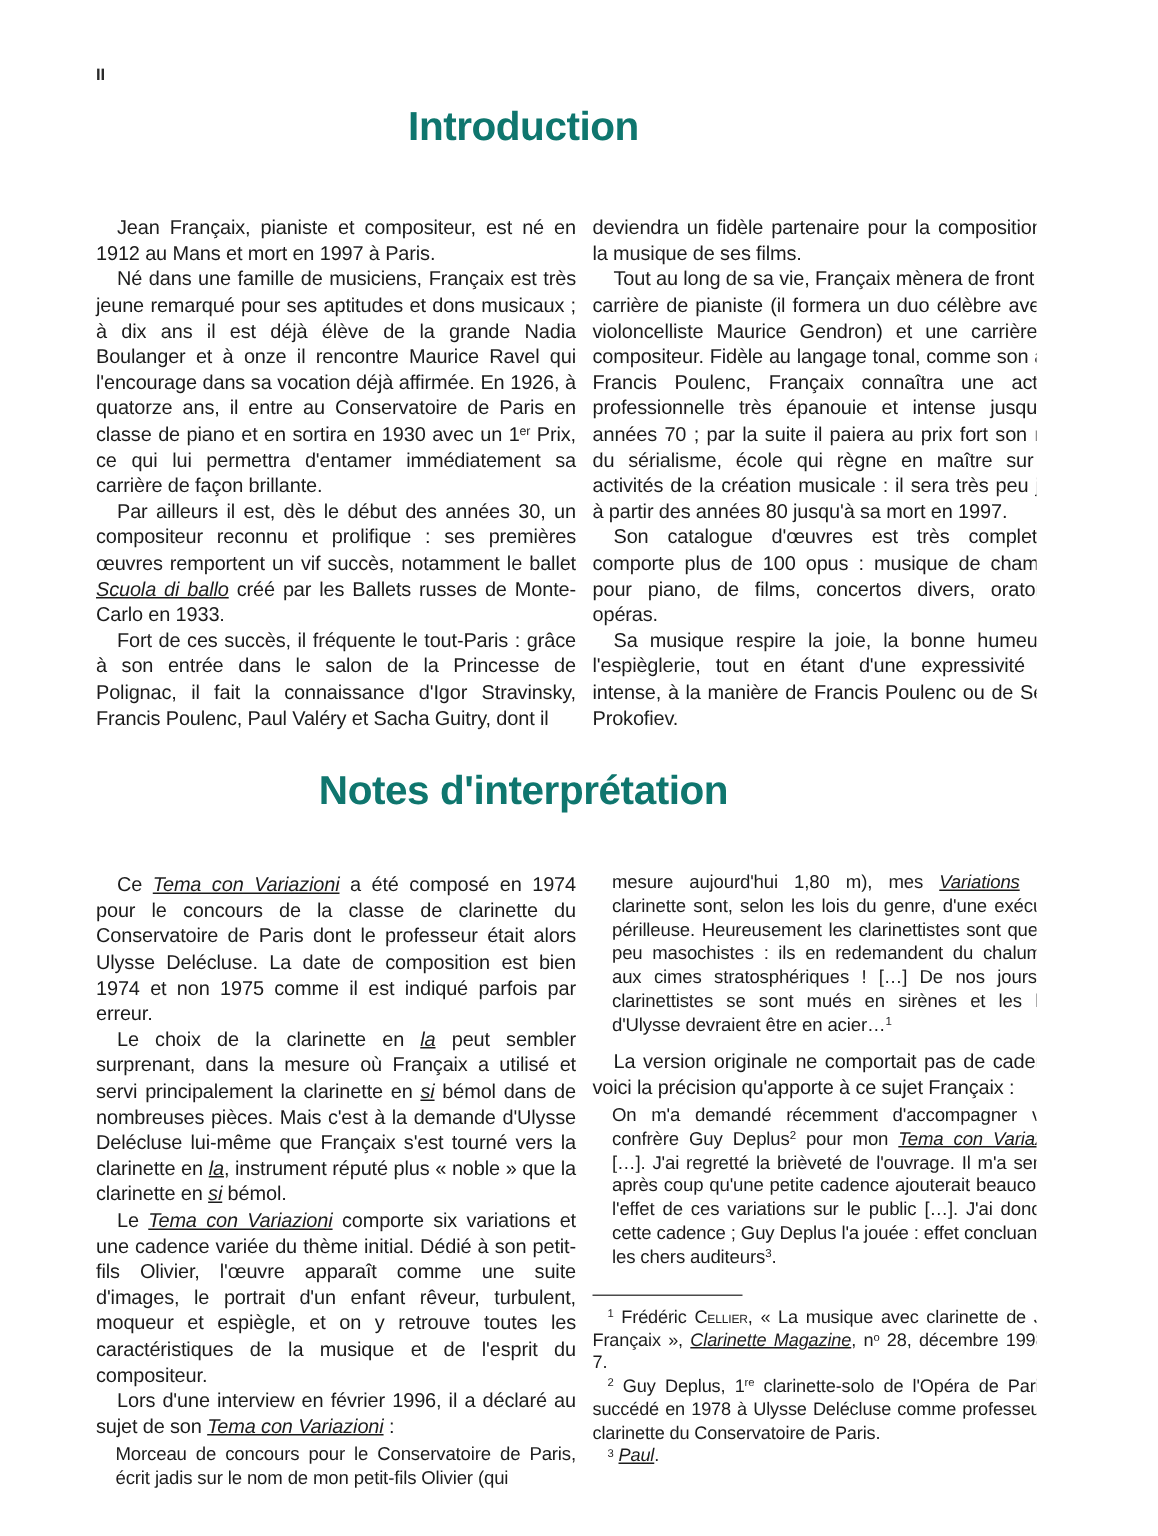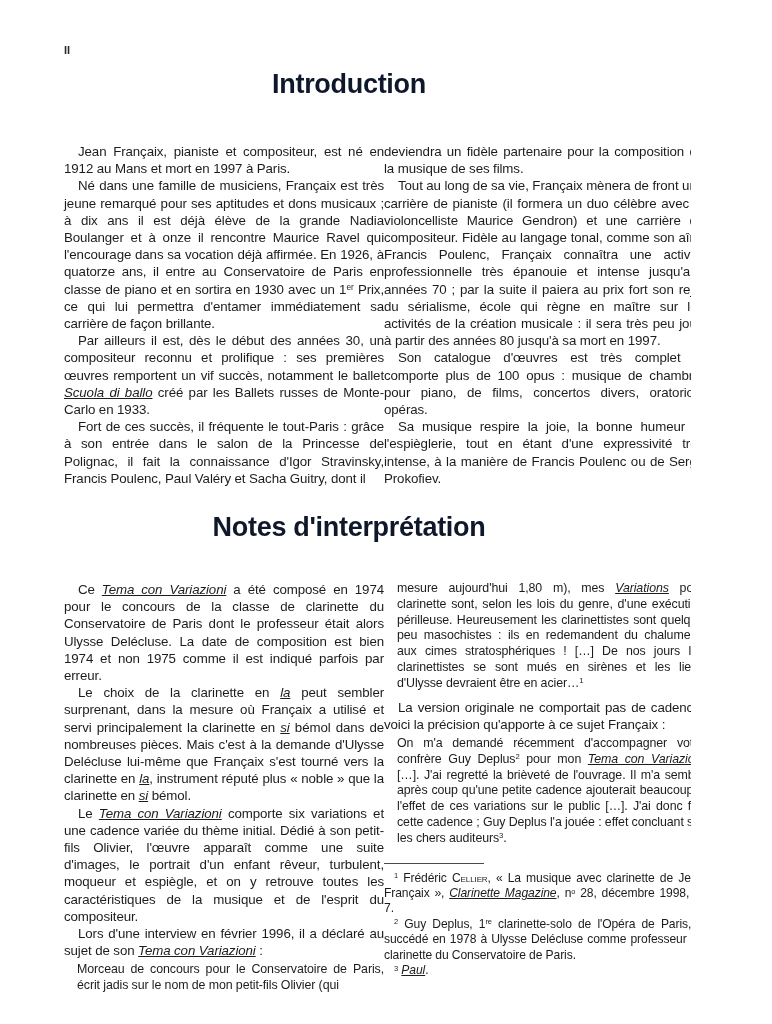--- a/index.html
+++ b/index.html
@@ -32,26 +32,27 @@
   }
   .sec1 { top: 68px; }
   .sec2 { top: 511px; }
   .sec h1 {
     margin: 0;
     text-align: center;
     font-size: 27px;
     line-height: 33px;
     font-weight: 700;
     letter-spacing: -0.3px;
-    color: #0f172a;
+    color: #0f766e;
   }
   .sec1 .columns { margin-top: 42px; }
   .sec2 .columns { margin-top: 37px; }
   .columns {
     display: flex;
+    gap: 11px;
   }
   .col {
     width: 320px;
     flex: 0 0 320px;
   }
   p { margin: 0; }
   .body {
     font-size: 13.3px;
     line-height: 17.2px;
     text-align: justify;

